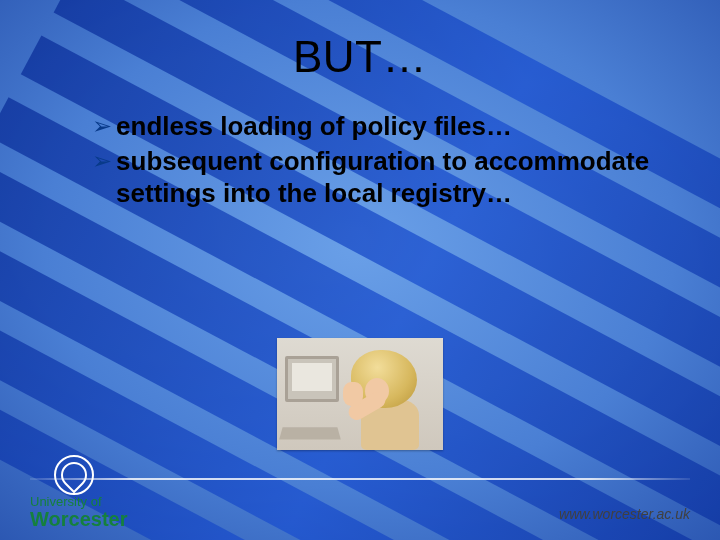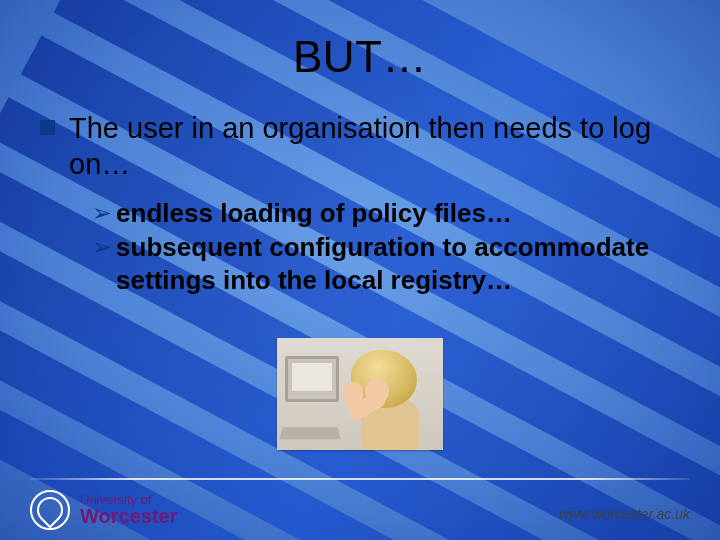--- a/index.html
+++ b/index.html
@@ -175,21 +175,22 @@
     width:660px;
     height:2px;
     background: linear-gradient(90deg, rgba(255,255,255,0.1), rgba(255,255,255,0.8) 15%, rgba(255,255,255,0.8) 85%, rgba(255,255,255,0.1));
   }
   .logo {
     position:absolute;
     left:30px;
     bottom:10px;
     display:flex;
     align-items:center;
-    color:#701a75;
+    color:#15803d;
+    flex-direction:column;
   }
   .logo-badge {
     width:40px; height:40px;
     border:2px solid #fff;
     border-radius:50%;
     position:relative;
     margin-right:10px;
     display:flex;
     align-items:center;
     justify-content:center;
@@ -224,24 +225,20 @@
     <div class="stripe"></div>
     <div class="stripe"></div>
   <div class="stripe"></div>
     <div class="stripe"></div>
     <div class="stripe"></div>
 </div>
 
 <div class="content">
   <h1 class="title">BUT…</h1>
 
-  <div class="bullet-row">
-    <div class="sq-bullet"></div>
-    <div class="bullet-text">The user in an organisation then needs to log on…</div>
-  </div>
 
   <div class="sub-list">
     <div class="sub-row">
       <div class="arrow">➢</div>
       <div class="sub-text">endless loading of policy files…</div>
     </div>
     <div class="sub-row">
       <div class="arrow">➢</div>
       <div class="sub-text">subsequent configuration to accommodate settings into the local registry…</div>
     </div>

